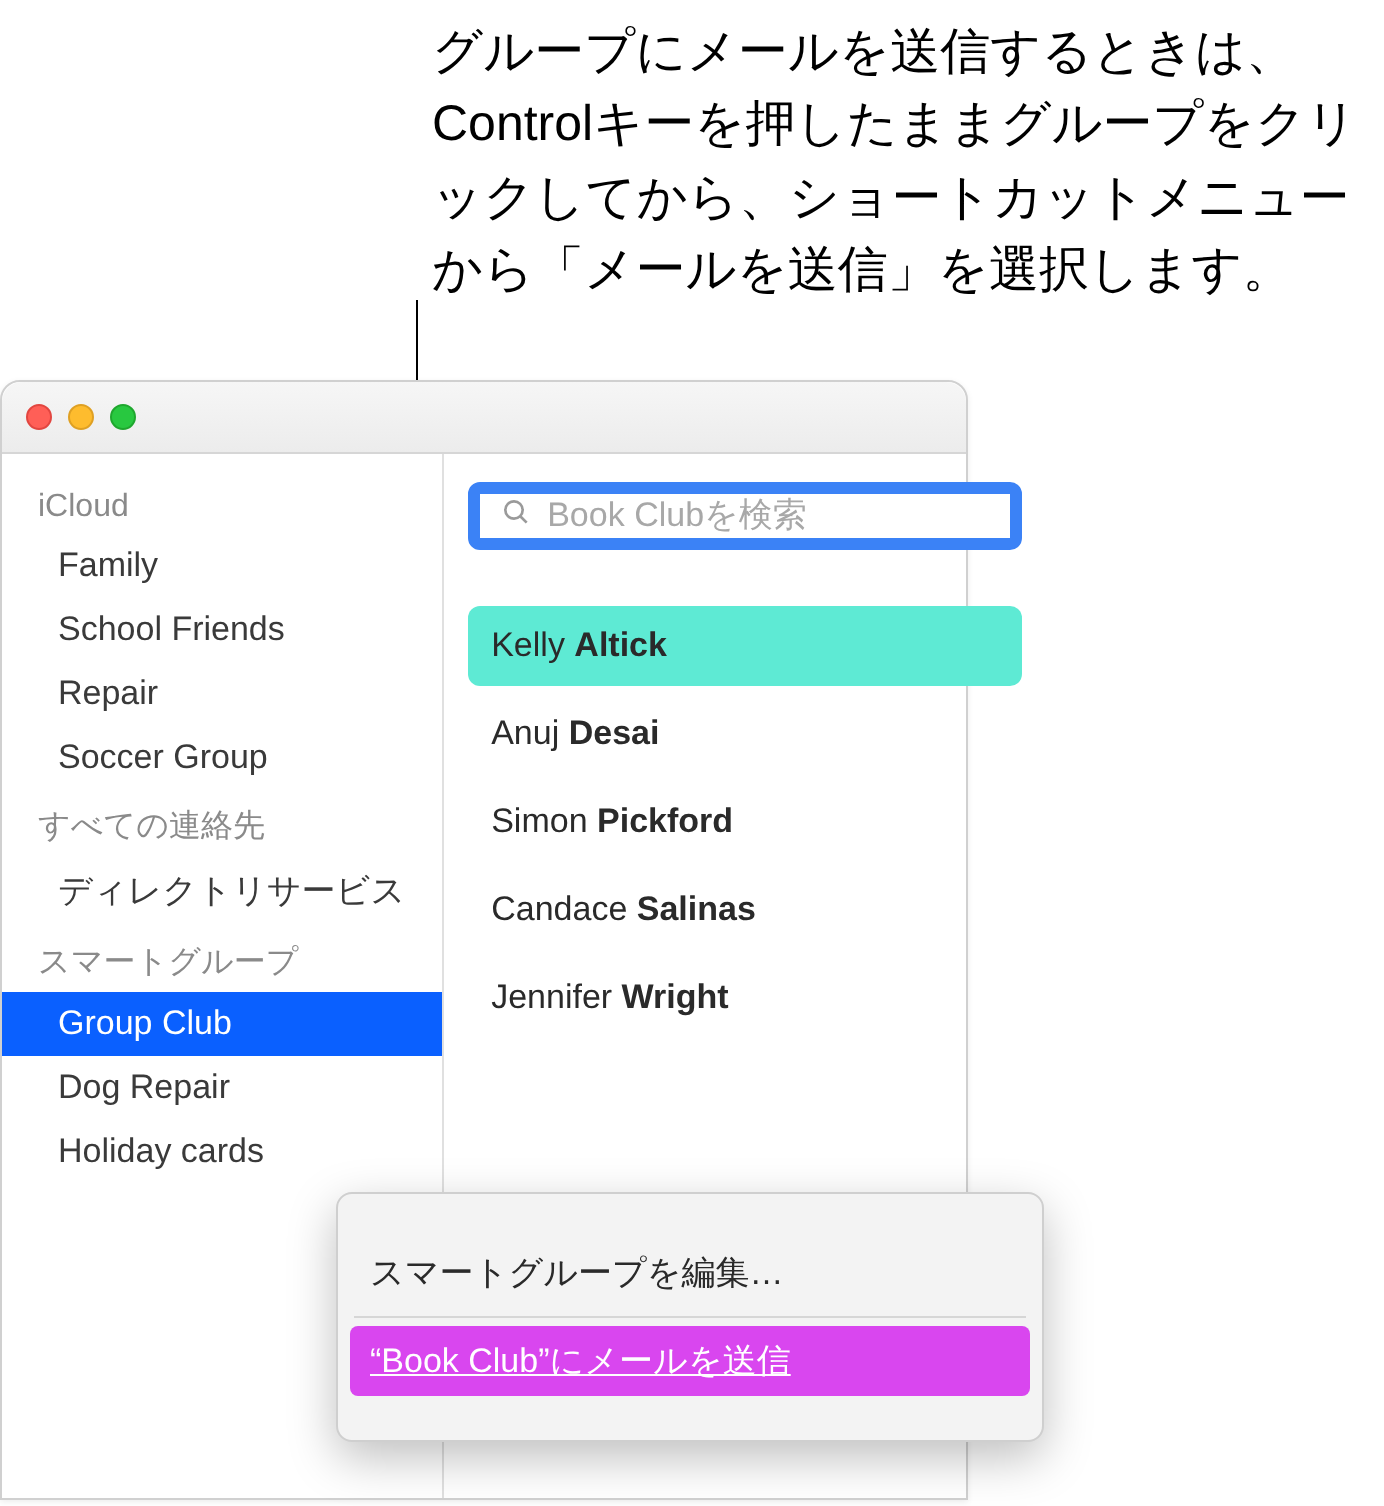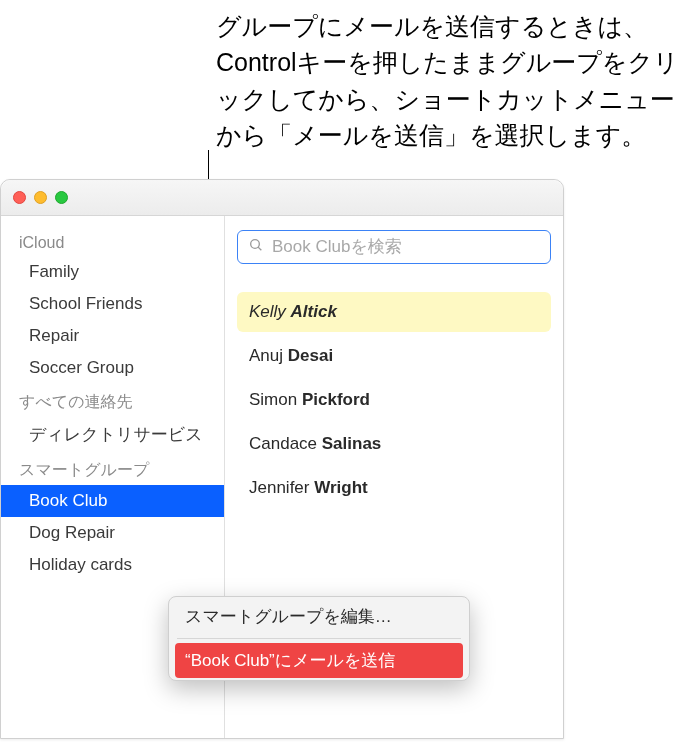--- a/index.html
+++ b/index.html
@@ -26,23 +26,23 @@
     .callout-line {
       position: absolute;
       left: 208px;
       top: 150px;
       width: 1px;
       height: 455px;
       background: #000;
     }
     .window {
       position: absolute;
-      top: 179px;
+      top: 190px;
       left: 0;
-      width: 564px;
+      width: 484px;
       height: 560px;
       border: 1px solid #d0d0d0;
       border-radius: 10px 10px 0 0;
       background: #fff;
       overflow: visible;
       box-shadow: 0 1px 3px rgba(0,0,0,0.08);
     }
     .titlebar {
       height: 36px;
       background: linear-gradient(#f6f6f6,#ececec);
@@ -88,21 +88,21 @@
       color: #fff;
       border-radius: 0;
     }
     .main {
       flex: 1;
       padding: 14px 12px 0 12px;
     }
     .search {
       display: flex;
       align-items: center;
-      border: 1px solid #3b82f6;
+      border: 6px solid #3b82f6;
       border-radius: 6px;
       height: 34px;
       padding: 0 10px;
       gap: 8px;
       margin-bottom: 28px;
       background: #fff;
     }
     .search svg {
       width: 16px;
       height: 16px;
@@ -122,48 +122,48 @@
     }
     .contact-row {
       font-size: 17px;
       padding: 10px 12px;
       border-radius: 6px;
       color: #2a2a2a;
       margin-bottom: 4px;
       cursor: pointer;
     }
     .contact-row.selected {
-      background: #fef9c3;
-      font-style: italic;
+      background: #5eead4;
     }
     .contact-row .first { font-weight: 400; }
     .contact-row .last { font-weight: 600; }
     .context-menu {
       position: absolute;
       left: 168px;
       top: 596px;
-      width: 302px;
+      width: 354px;
       background: #f3f3f3;
       border: 1px solid #cfcfcf;
       border-radius: 8px;
       box-shadow: 0 8px 24px rgba(0,0,0,0.25);
-      padding: 2px 0;
+      padding: 22px 0;
     }
     .menu-item {
       font-size: 17px;
       padding: 6px 16px;
       color: #2a2a2a;
       cursor: pointer;
     }
     .menu-item.highlighted {
-      background: #ef4444;
+      background: #d946ef;
       color: #fff;
       border-radius: 4px;
       margin: 0 6px;
       padding: 6px 10px;
+      text-decoration: underline;
     }
     .menu-sep {
       height: 1px;
       background: #d6d6d6;
       margin: 4px 8px;
     }
   </style>
 </head>
 <body>
 
@@ -179,21 +179,21 @@
   <div class="content">
     <div class="sidebar" id="sidebar">
         <div class="section-header">iCloud</div>
         <div class="sidebar-item">Family</div>
         <div class="sidebar-item">School Friends</div>
         <div class="sidebar-item">Repair</div>
         <div class="sidebar-item">Soccer Group</div>
         <div class="section-header">すべての連絡先</div>
         <div class="sidebar-item">ディレクトリサービス</div>
         <div class="section-header">スマートグループ</div>
-        <div class="sidebar-item selected">Book Club</div>
+        <div class="sidebar-item selected">Group Club</div>
         <div class="sidebar-item">Dog Repair</div>
         <div class="sidebar-item">Holiday cards</div>
       </div>
     <div class="main">
       <div class="search">
         <span>
           <svg viewBox="0 0 24 24" stroke-width="2">
               <circle cx="10.5" cy="10.5" r="6.5"></circle>
               <line x1="20" y1="20" x2="15.2" y2="15.2"></line>
             </svg>

